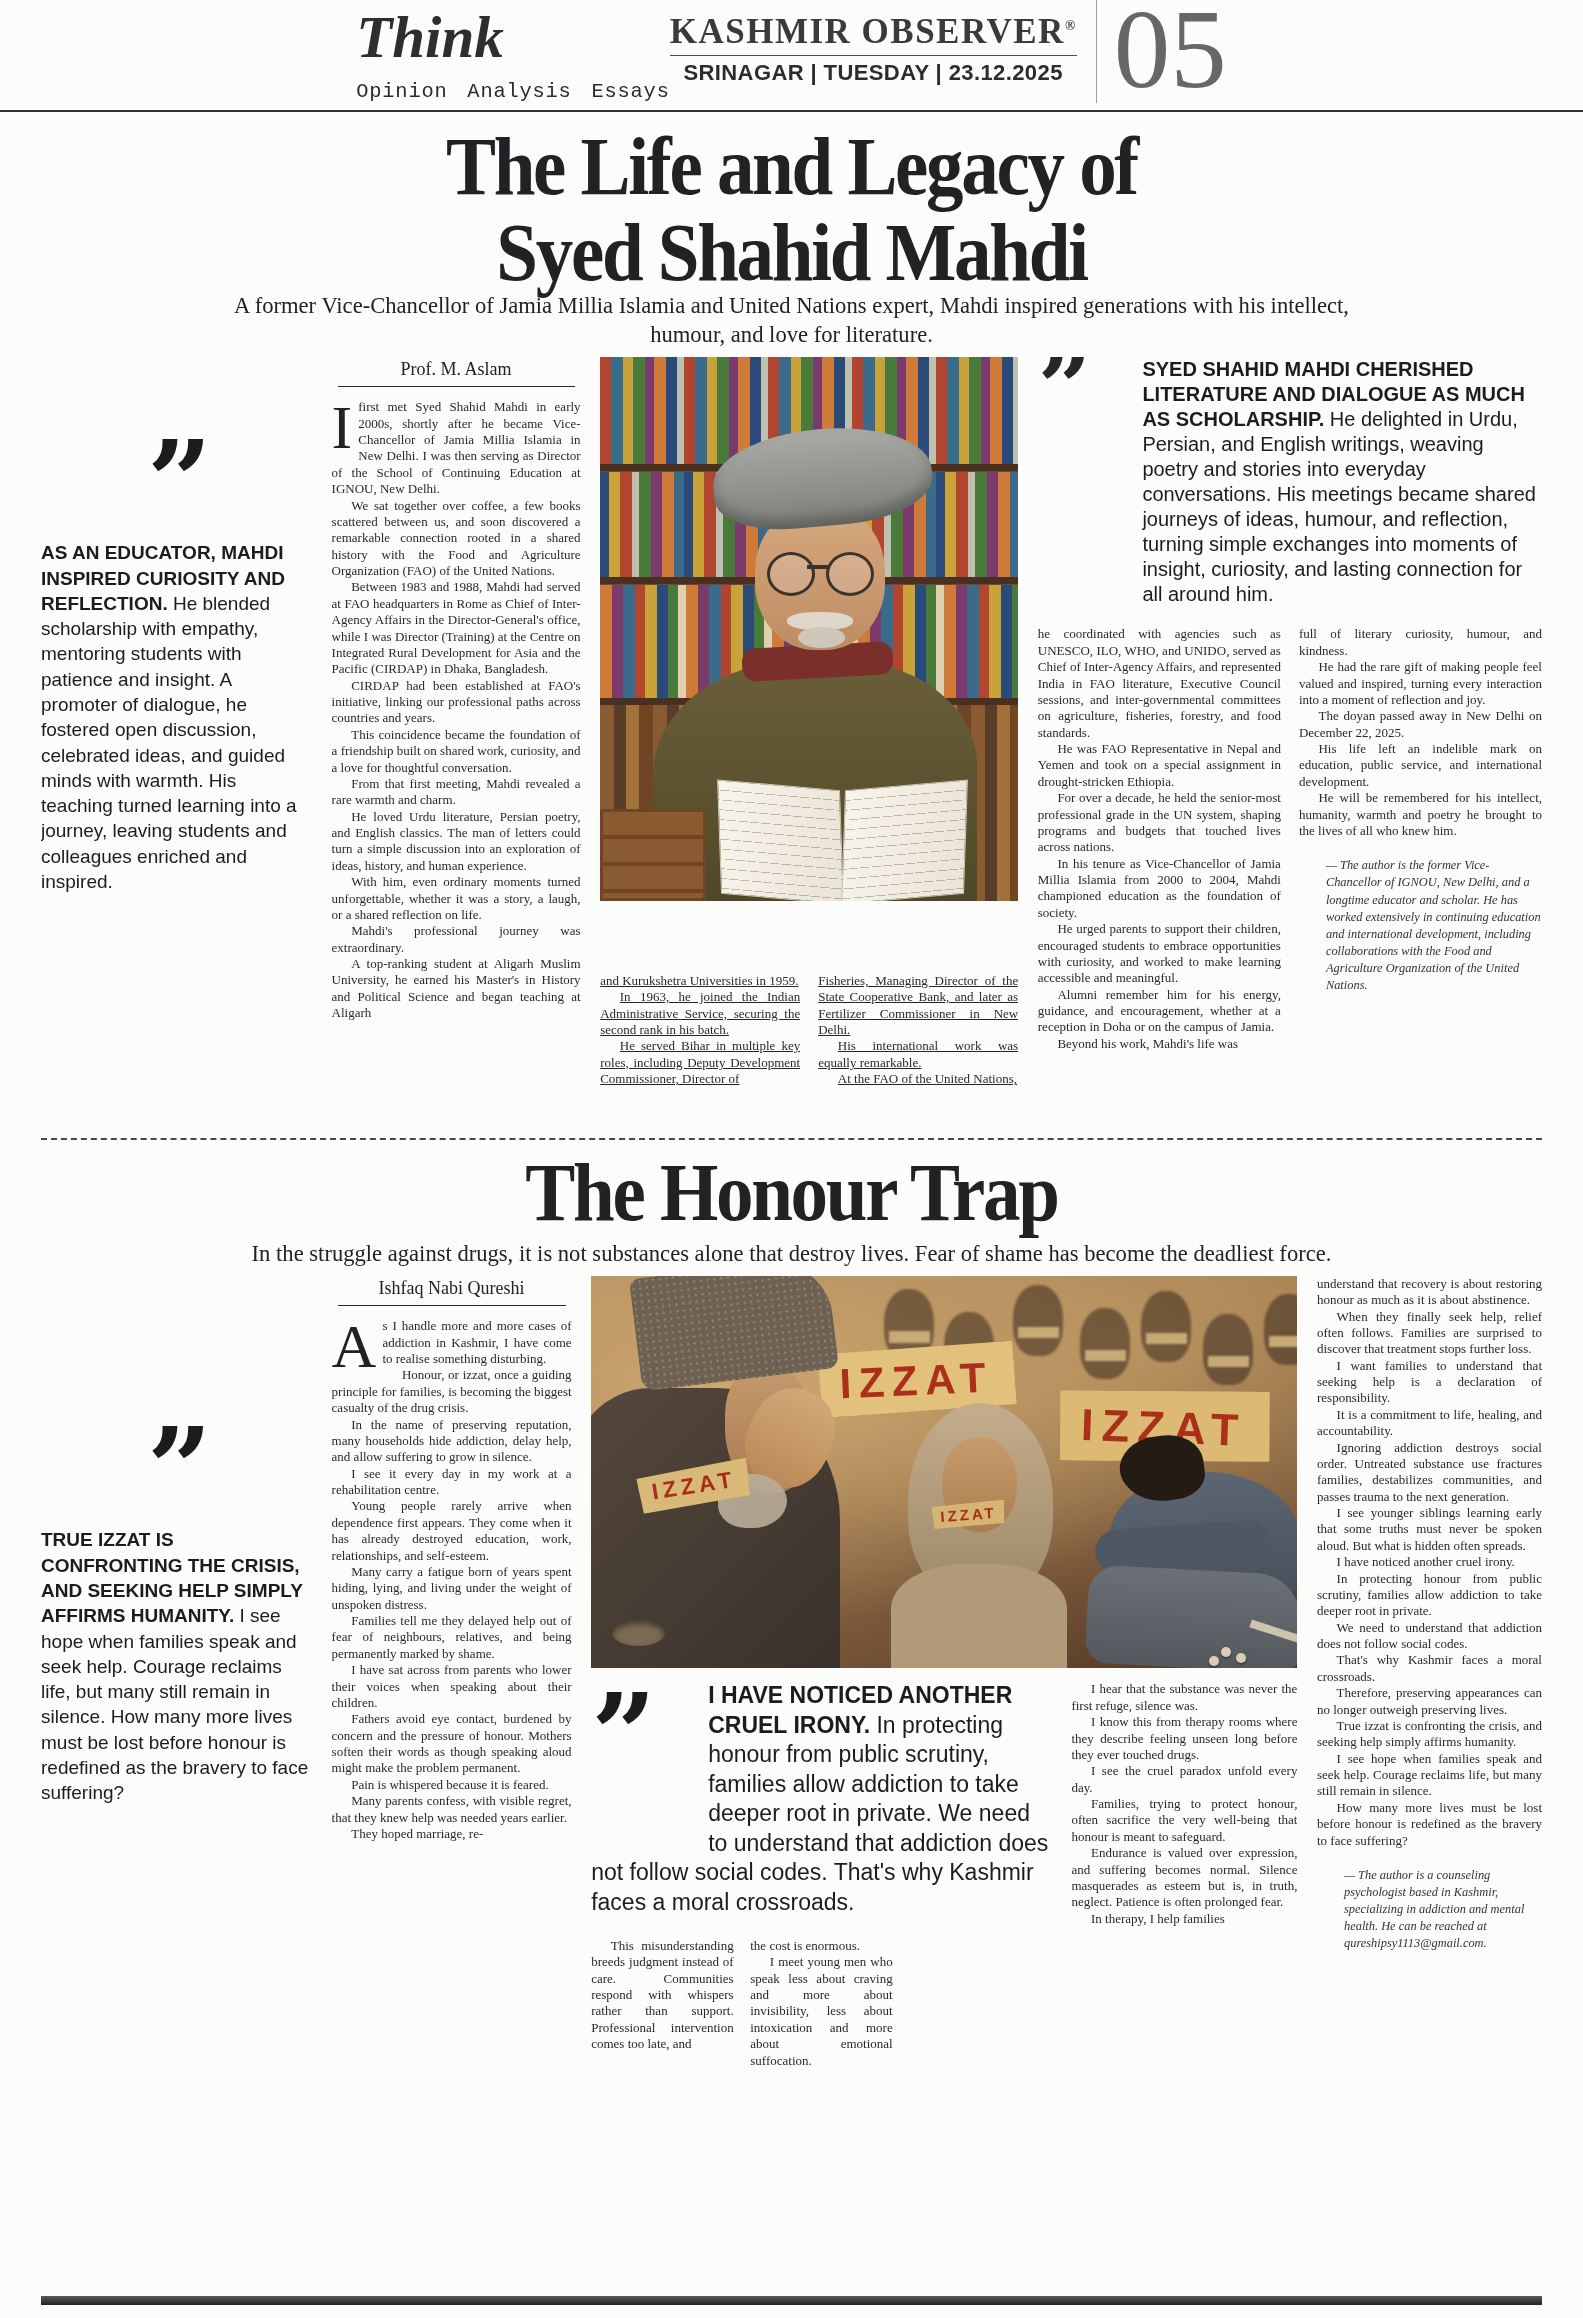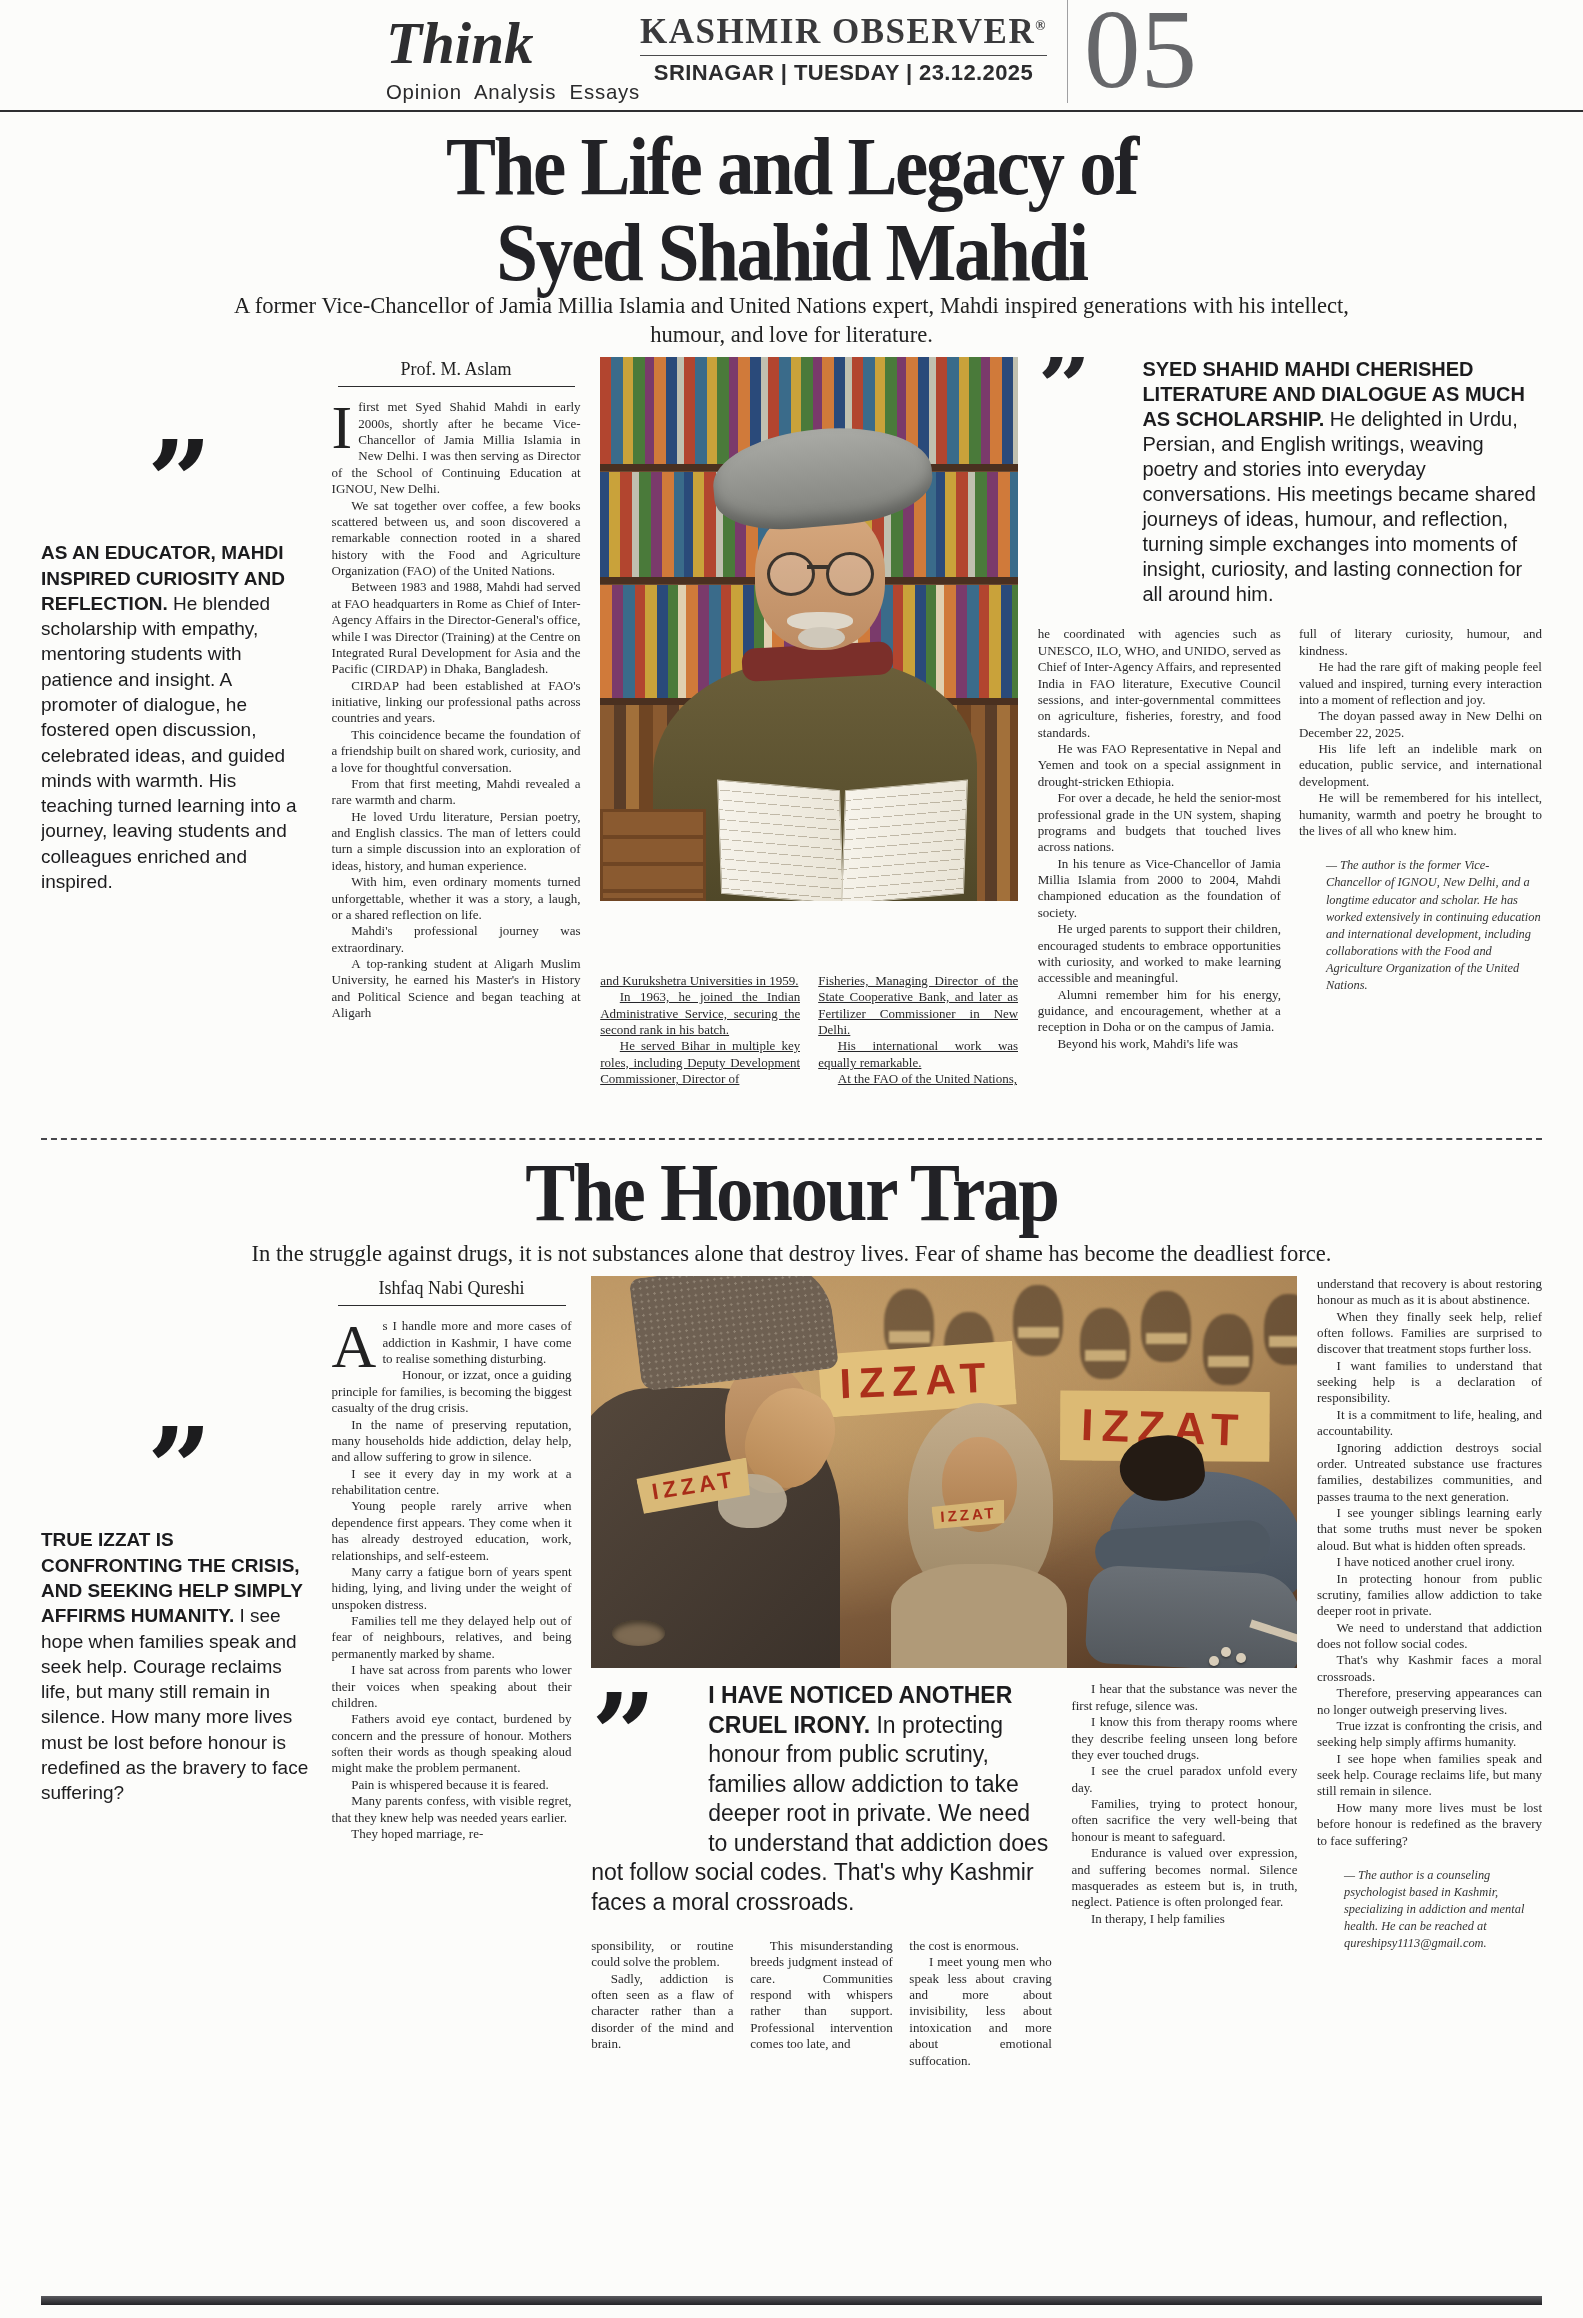--- a/index.html
+++ b/index.html
@@ -9,21 +9,21 @@
     font-family:"Liberation Serif", serif;
   }
   
   .header {
     height:112px; box-sizing:border-box; padding:19.6px 41px 7.5px;
     border-bottom:2.3px solid #2f2f31;
     display:flex; justify-content:center; align-items:flex-end;
   }
   .think-block { line-height:1; }
   .think { font-style:italic; font-weight:bold; font-size:59px; line-height:0.9; color:#2e2e30; }
-  .section-sub { font-family:Liberation Sans, sans-serif; font-size:20.4px; color:#2b2b2d; word-spacing:6.8px; margin-top:12px; letter-spacing:0.8px; }
+  .section-sub { font-family:Liberation Mono, monospace; font-size:20.4px; color:#2b2b2d; word-spacing:6.8px; margin-top:18px; letter-spacing:0.8px; }
   .masthead-wrap { display:flex; align-items:center; }
   .masthead-block { text-align:center; }
   .masthead { font-size:35px; letter-spacing:1.5px; color:#3a3a3c; font-weight:bold; white-space:nowrap; }
   .masthead sup { font-size:13.6px; vertical-align:super; }
   .dateline { font-family:"Liberation Sans", sans-serif; font-weight:bold; font-size:22px; color:#2c2c2e; border-top:1.5px solid #4a4a4c; margin-top:3px; padding-top:3.8px; letter-spacing:0.4px; white-space:nowrap; }
   .pagenum-box { border-left:1.5px solid #a0a0a2; margin-left:19.6px; padding-left:16.6px; }
   .page-num { font-size:113px; line-height:0.95; color:#66676a; }
   
   .headline { text-align:center; font-weight:bold; color:#222226; letter-spacing:-2.3px; line-height:1.04; transform:scaleY(1.10); transform-origin:top center; }
   .headline.h1a { font-size:75px; margin-top:12px; }
@@ -313,24 +313,20 @@
         <div class="pill" style="left:618px;top:380px"></div>
       </div>
 
       <div class="below2">
         <div>
           <div class="bq">
             <div class="q">”</div>
             <div class="text"><span class="lead">I HAVE NOTICED ANOTHER CRUEL IRONY.</span><span> In protecting honour from public scrutiny, families allow addiction to take deeper root in private. We need to understand that addiction does not follow social codes. That's why Kashmir faces a moral crossroads.</span></div>
           </div>
           <div class="minirow">
-            <div class="bodytext cont col-overflow">
-                <p>sponsibility, or routine could solve the problem.</p>
-                <p>Sadly, addiction is often seen as a flaw of character rather than a disorder of the mind and brain.</p>
-              </div>
             <div class="bodytext col-overflow">
                 <p>This misunderstanding breeds judgment instead of care. Communities respond with whispers rather than support. Professional intervention comes too late, and</p>
               </div>
             <div class="bodytext cont col-overflow">
                 <p>the cost is enormous.</p>
                 <p>I meet young men who speak less about craving and more about invisibility, less about intoxication and more about emotional suffocation.</p>
               </div>
           </div>
         </div>
         <div class="bodytext col-overflow">

